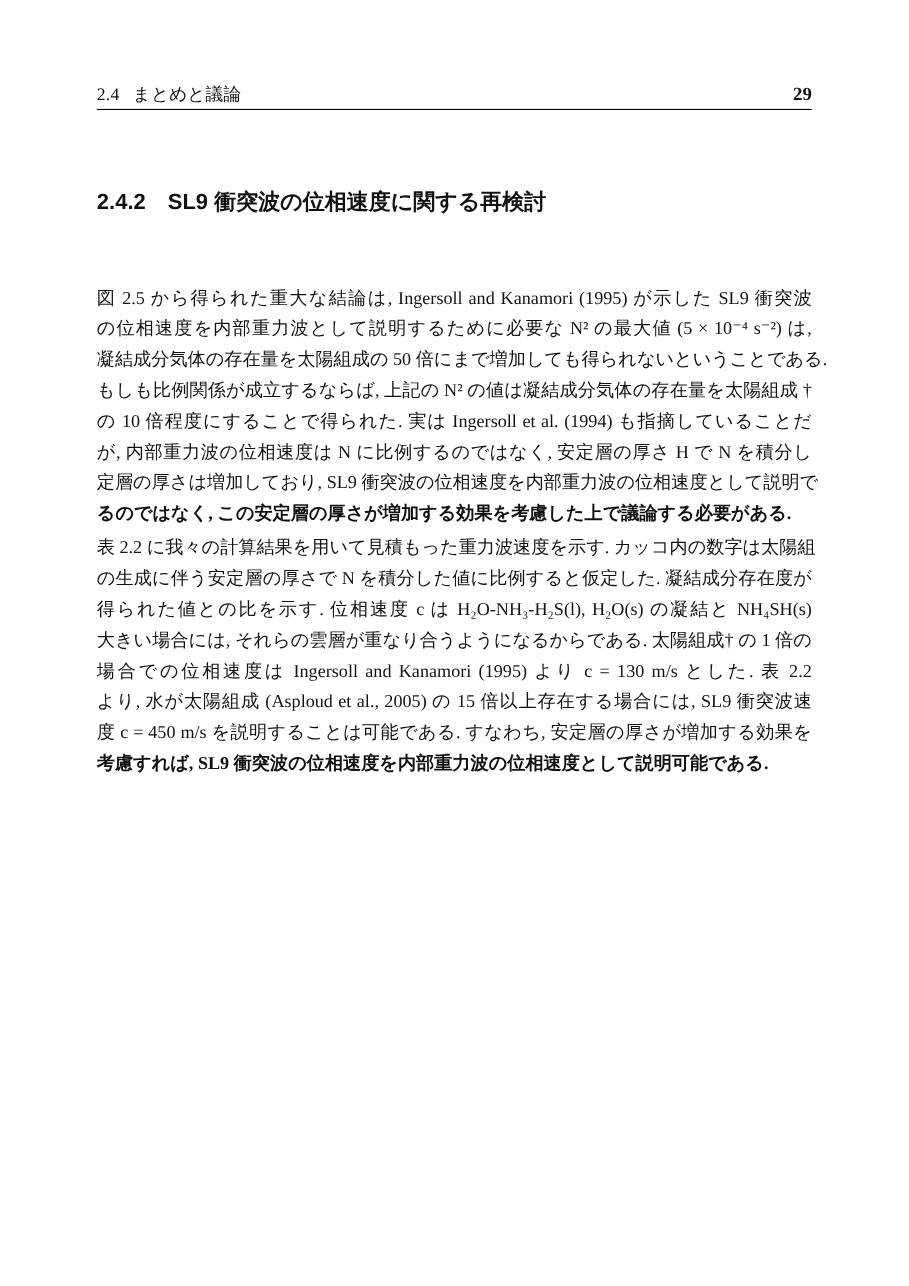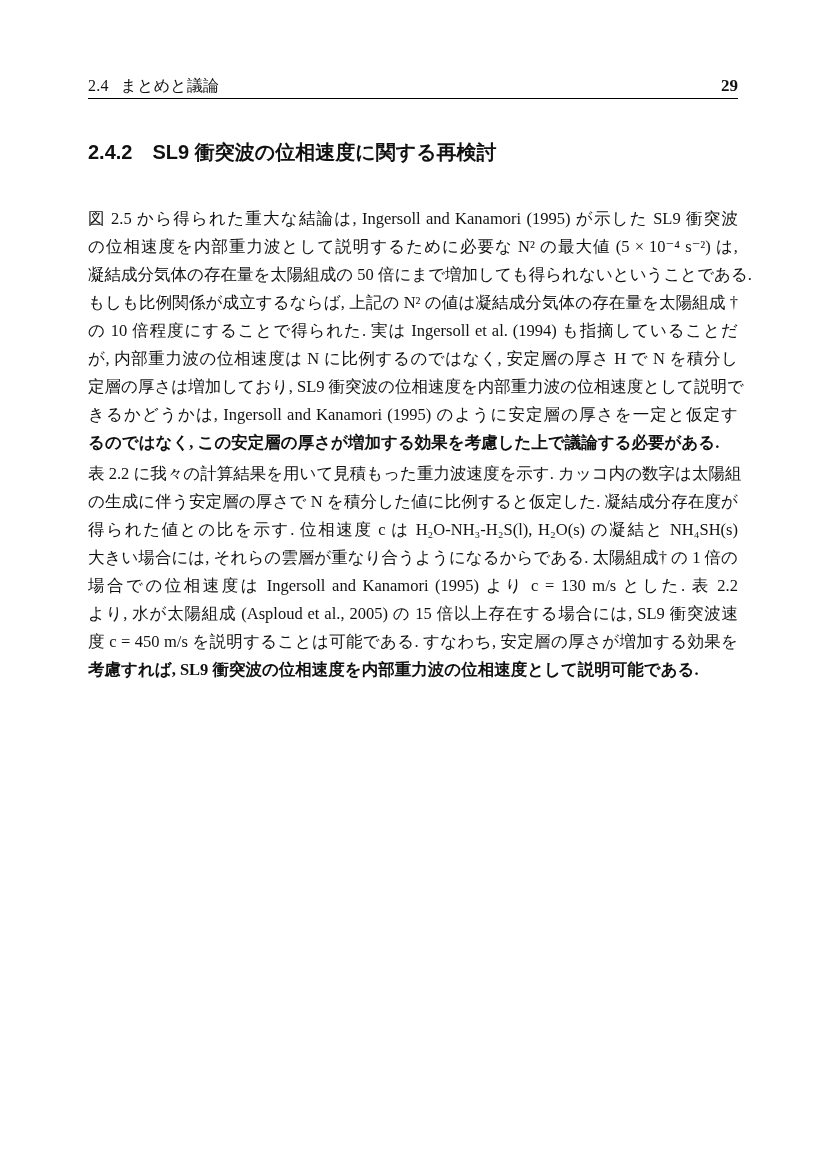--- a/index.html
+++ b/index.html
@@ -32,30 +32,30 @@
   .running-header .section-ref .num { margin-right: 12px; }
   .running-header .pagenum {
     font-weight: bold;
     font-size: 17px;
   }
   .header-rule {
     border-bottom: 1.5px solid #000000;
     margin-top: 2px;
   }
   .section-heading {
-    margin-top: 40px;
+    margin-top: 71px;
     font-family: "Liberation Sans", "DejaVu Sans", sans-serif;
     font-weight: bold;
     font-size: 20px;
     line-height: 26px;
     display: flex;
   }
   .section-heading .num { margin-right: 20px; }
   .body-text {
-    margin-top: 40px;
+    margin-top: 60px;
     font-size: 16.5px;
   }
   .paragraph + .paragraph { margin-top: 3px; }
   .line {
     line-height: 28px;
     text-align: justify;
     text-align-last: justify;
     white-space: nowrap;
   }
   .line.last { text-align-last: left; font-weight: bold; }
@@ -82,21 +82,20 @@
 
     <div class="body-text">
       <div class="paragraph">
           <div class="line">図 2.5 から得られた重大な結論は, Ingersoll and Kanamori (1995) が示した SL9 衝突波</div>
           <div class="line">の位相速度を内部重力波として説明するために必要な N² の最大値 (5 × 10⁻⁴ s⁻²) は,</div>
           <div class="line">凝結成分気体の存在量を太陽組成の 50 倍にまで増加しても得られないということである.</div>
           <div class="line">もしも比例関係が成立するならば, 上記の N² の値は凝結成分気体の存在量を太陽組成 †</div>
           <div class="line">の 10 倍程度にすることで得られた. 実は Ingersoll et al. (1994) も指摘していることだ</div>
           <div class="line">が, 内部重力波の位相速度は N に比例するのではなく, 安定層の厚さ H で N を積分し</div>
           <div class="line">定層の厚さは増加しており, SL9 衝突波の位相速度を内部重力波の位相速度として説明で</div>
-          <div class="line">きるかどうかは, Ingersoll and Kanamori (1995) のように安定層の厚さを一定と仮定す</div>
           <div class="line last">るのではなく, この安定層の厚さが増加する効果を考慮した上で議論する必要がある.</div>
         </div>
       <div class="paragraph">
           <div class="line">表 2.2 に我々の計算結果を用いて見積もった重力波速度を示す. カッコ内の数字は太陽組</div>
           <div class="line">の生成に伴う安定層の厚さで N を積分した値に比例すると仮定した. 凝結成分存在度が</div>
           <div class="line">得られた値との比を示す. 位相速度 c は H₂O-NH₃-H₂S(l), H₂O(s) の凝結と NH₄SH(s)</div>
           <div class="line">大きい場合には, それらの雲層が重なり合うようになるからである. 太陽組成† の 1 倍の</div>
           <div class="line">場合での位相速度は Ingersoll and Kanamori (1995) より c = 130 m/s とした. 表 2.2</div>
           <div class="line">より, 水が太陽組成 (Asploud et al., 2005) の 15 倍以上存在する場合には, SL9 衝突波速</div>
           <div class="line">度 c = 450 m/s を説明することは可能である. すなわち, 安定層の厚さが増加する効果を</div>

